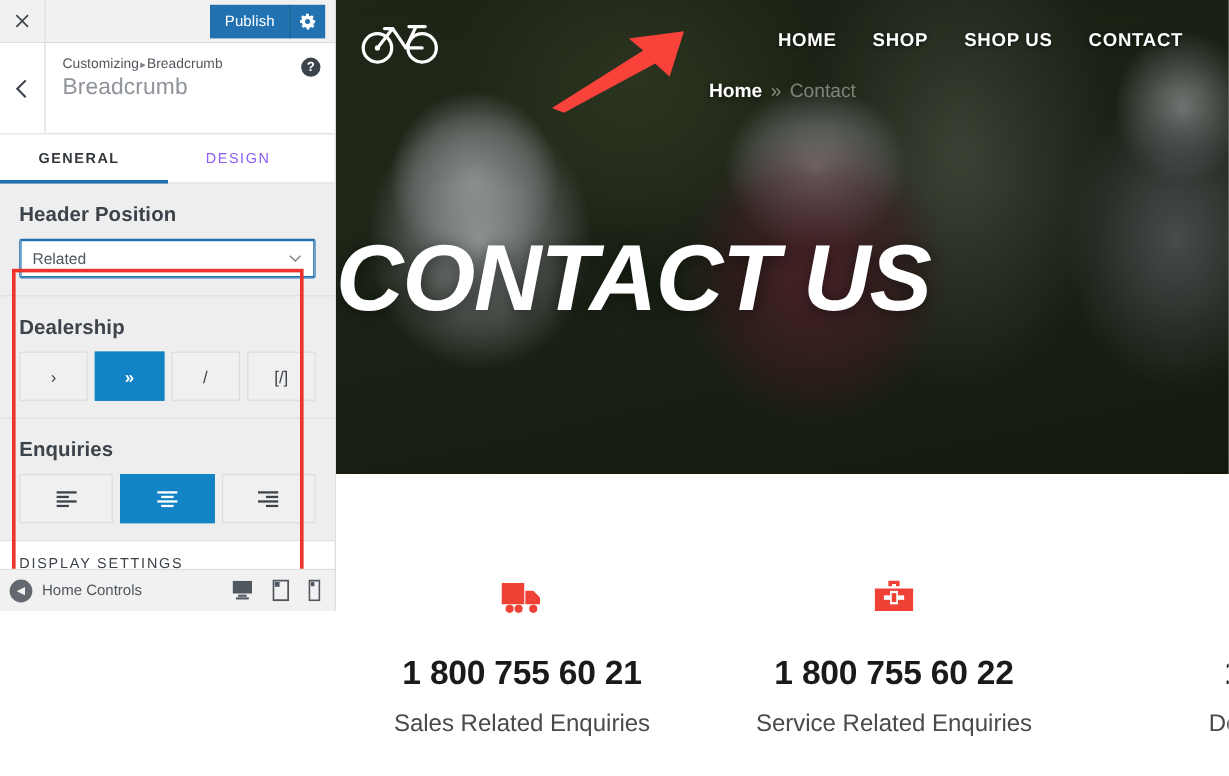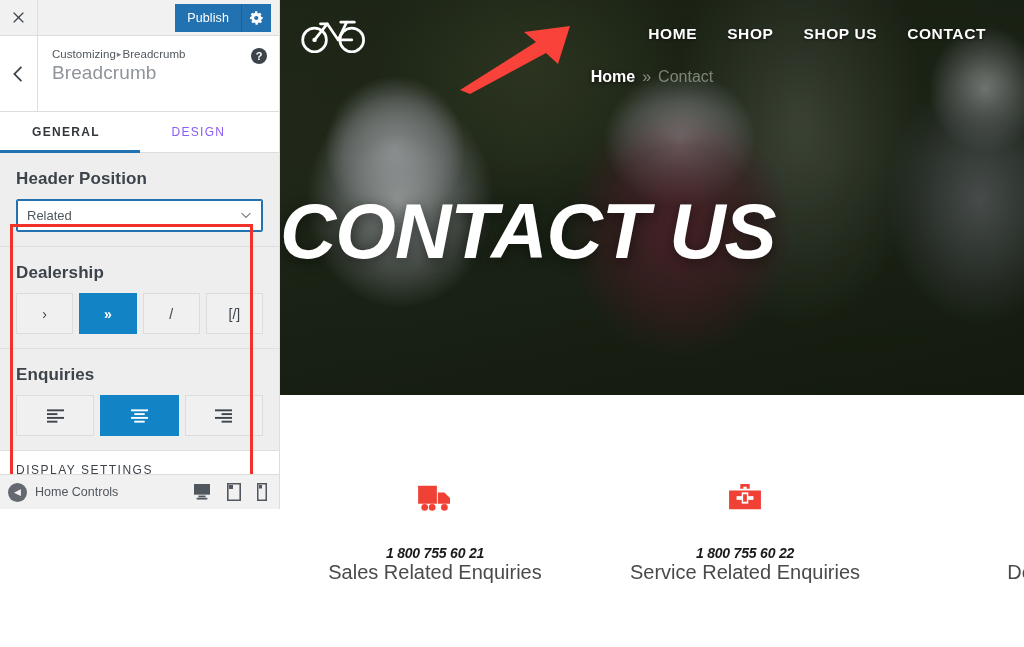--- a/index.html
+++ b/index.html
@@ -176,21 +176,21 @@
     font-weight: 600;
   }
   .cz-gbtn.sel svg { fill: #fff; }
   .cz-gbtn svg { fill: #3c434a; }
   .cz-gbtn.w3 { flex: 1 1 33.33%; }
 
   
   .cz-section-row {
     background: #fff;
     border-top: 1px solid #dfdfdf;
-    border-bottom: 5px solid #737373;
+    border-bottom: 7px solid #737373;
     height: 44px;
     display: flex; align-items: center;
     padding: 0 16px;
     font-size: 12px; letter-spacing: 1.5px;
     color: #3c434a; font-weight: 500;
     cursor: pointer;
   }
 
   
   .annot-rect {
@@ -321,23 +321,23 @@
     height: 252px;
   }
   .contact-col {
     flex: 0 0 310px;
     text-align: center;
     padding: 0 10px;
   }
   .contact-ico { height: 42px; margin-bottom: 26px; display: flex; align-items: center; justify-content: center; }
   .contact-ico svg { fill: #ef4136; }
   .contact-phone {
-    font-size: 14px; font-weight: 700; font-style: italic;
+    font-size: 28px; font-weight: 700; 
     color: #1a1a1a; letter-spacing: -.2px;
-    margin-bottom: 0;
+    margin-bottom: 15px;
     white-space: nowrap;
   }
   .contact-desc {
     font-size: 20px; color: #4a4a4a; font-weight: 400;
     white-space: nowrap;
   }
 </style>
 </head>
 <body>
 

